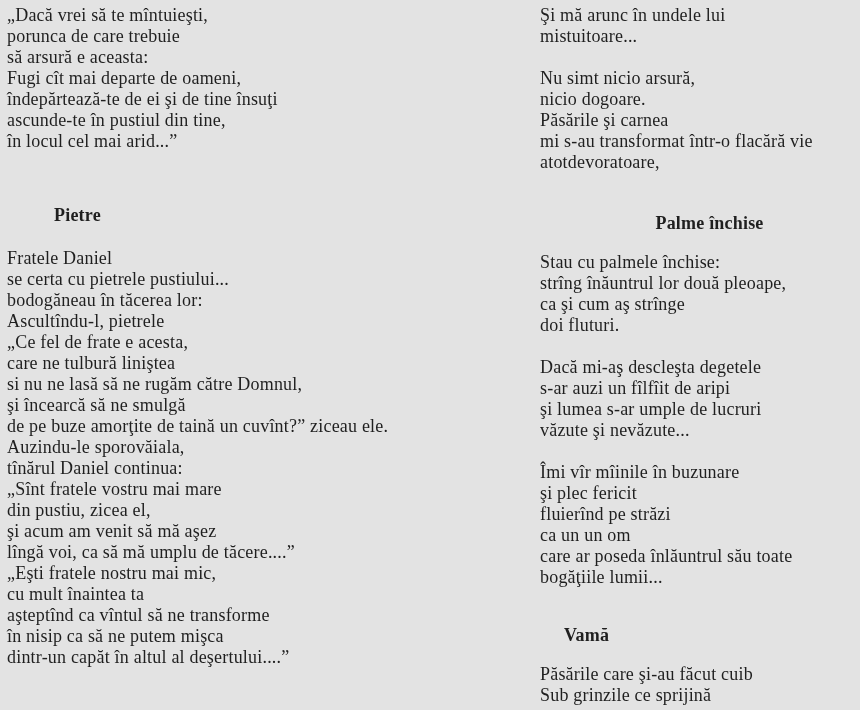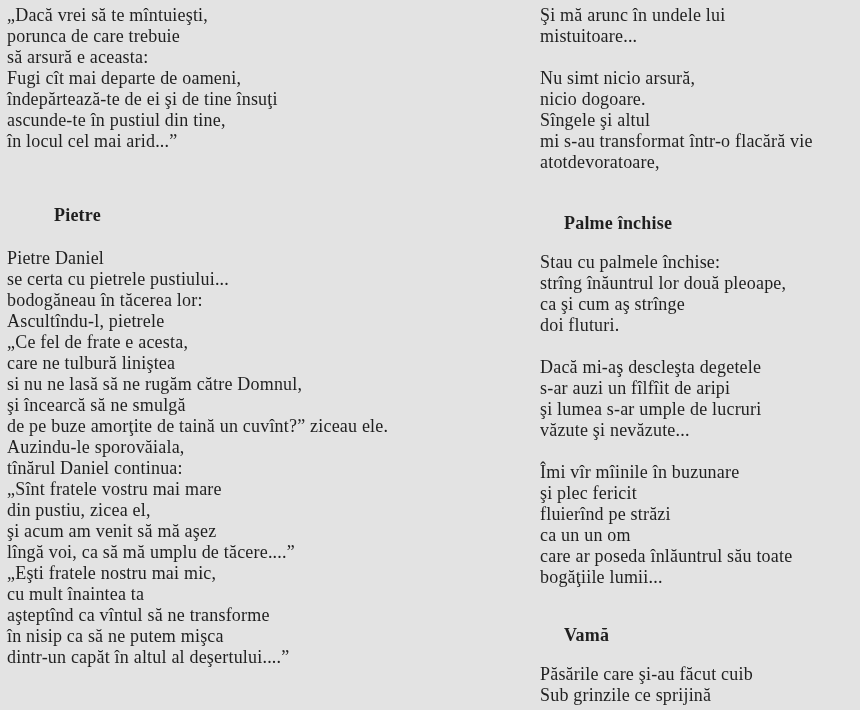--- a/index.html
+++ b/index.html
@@ -42,21 +42,21 @@
     font-weight: bold;
     white-space: pre;
   }
 
   
   .lb-title   { margin-top: 53px; padding-left: 47px; }
   .lb-stanza2 { margin-top: 22px; }
 
   
   .rb-stanza2 { margin-top: 21px; }
-  .rb-title-palme { margin-top: 40px; padding-left: 24px; }
+  .rb-title-palme { margin-top: 40px; padding-left: 24px; text-align: center; }
   .rb-stanza3 { margin-top: 18px; }
   .rb-stanza4 { margin-top: 21px; }
   .rb-stanza5 { margin-top: 21px; }
   .rb-title-vama { margin-top: 37px; padding-left: 24px; }
   .rb-stanza6 { margin-top: 18px; }
 </style>
 </head>
 <body>
 
 <div class="page">
@@ -66,21 +66,21 @@
         <div class="line">„Dacă vrei să te mîntuieşti,</div>
         <div class="line">porunca de care trebuie</div>
         <div class="line">să arsură e aceasta:</div>
         <div class="line">Fugi cît mai departe de oameni,</div>
         <div class="line">îndepărtează-te de ei şi de tine însuţi</div>
         <div class="line">ascunde-te în pustiul din tine,</div>
         <div class="line">în locul cel mai arid...”</div>
       </div>
     <h3 class="heading lb-title">Pietre</h3>
     <div class="stanza lb-stanza2">
-        <div class="line">Pietre Daniel</div>
+        <div class="line">Fratele Daniel</div>
         <div class="line">se certa cu pietrele pustiului...</div>
         <div class="line">bodogăneau în tăcerea lor:</div>
         <div class="line">Ascultîndu-l, pietrele</div>
         <div class="line">„Ce fel de frate e acesta,</div>
         <div class="line">care ne tulbură liniştea</div>
         <div class="line">si nu ne lasă să ne rugăm către Domnul,</div>
         <div class="line">şi încearcă să ne smulgă</div>
         <div class="line">de pe buze amorţite de taină un cuvînt?” ziceau ele.</div>
         <div class="line">Auzindu-le sporovăiala,</div>
         <div class="line">tînărul Daniel continua:</div>
@@ -97,21 +97,21 @@
   </div>
 
   <div class="col col-right">
     <div class="stanza">
         <div class="line">Şi mă arunc în undele lui</div>
         <div class="line">mistuitoare...</div>
       </div>
     <div class="stanza rb-stanza2">
         <div class="line">Nu simt nicio arsură,</div>
         <div class="line">nicio dogoare.</div>
-        <div class="line">Sîngele şi altul</div>
+        <div class="line">Păsările şi carnea</div>
         <div class="line">mi s-au transformat într-o flacără vie</div>
         <div class="line">atotdevoratoare,</div>
       </div>
     <h3 class="heading rb-title-palme">Palme închise</h3>
     <div class="stanza rb-stanza3">
         <div class="line">Stau cu palmele închise:</div>
         <div class="line">strîng înăuntrul lor două pleoape,</div>
         <div class="line">ca şi cum aş strînge</div>
         <div class="line">doi fluturi.</div>
       </div>

